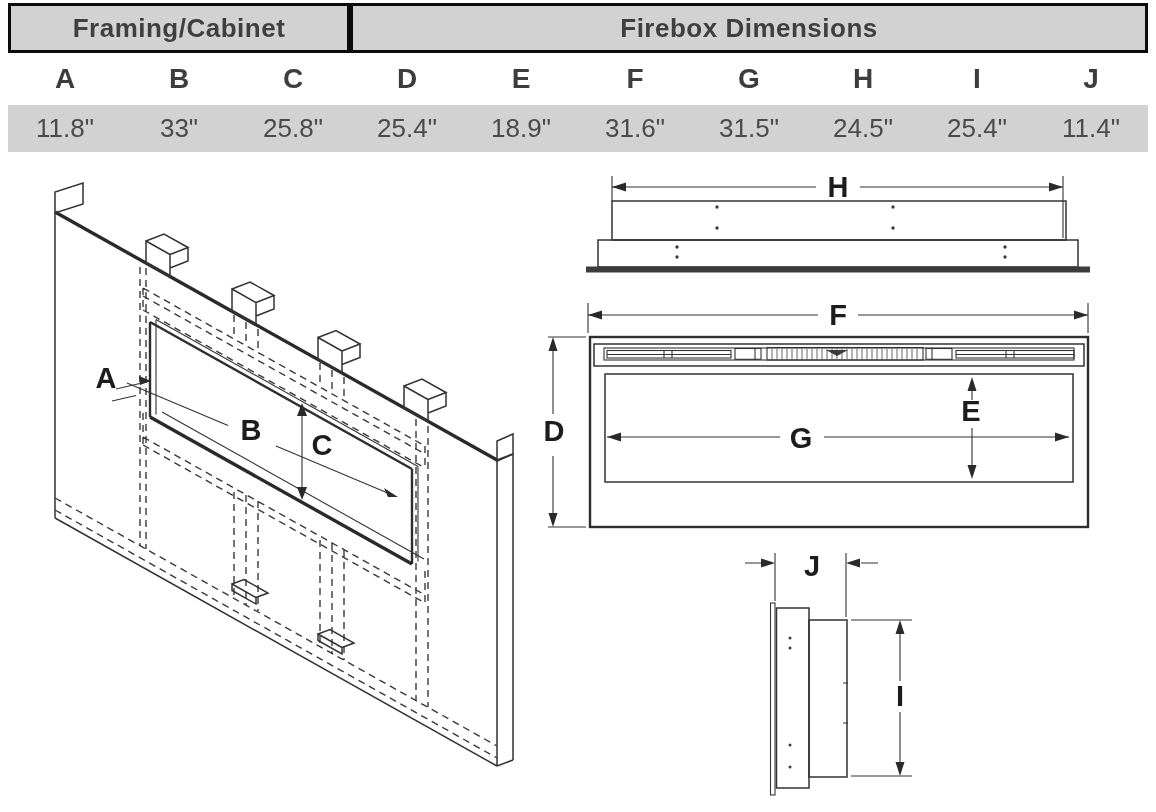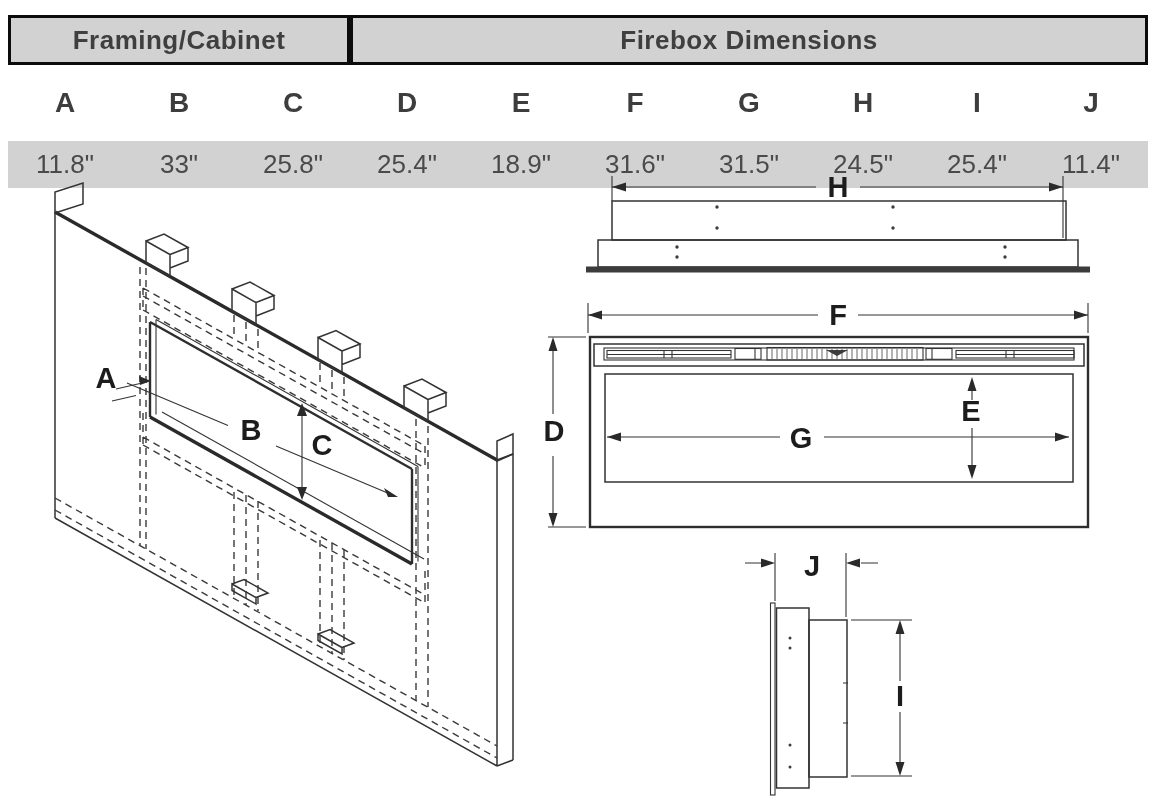--- a/index.html
+++ b/index.html
@@ -1,19 +1,19 @@
 <!DOCTYPE html>
 <html><head>
 <meta charset="utf-8">
 <style>
   html,body{margin:0;padding:0;background:#ffffff;font-family:"Liberation Sans","DejaVu Sans",sans-serif;}
   #page{position:relative;width:1156px;height:812px;background:#fff;overflow:hidden;}
   
   #dim-table{position:absolute;left:8px;top:3px;width:1140px;}
-  .trow{display:grid;grid-template-columns:repeat(10,1fr);margin-top:12px;}
+  .trow{display:grid;grid-template-columns:repeat(10,1fr);}
   .ghead{background:#d2d2d2;border:3px solid #0c0c0c;height:44px;display:flex;align-items:center;justify-content:center;
          font-weight:700;font-size:26px;color:#3f3f3f;letter-spacing:.5px;}
   .ghead.span3{grid-column:span 3;}
   .ghead.span7{grid-column:span 7;}
   .letter{height:52px;display:flex;align-items:center;justify-content:center;
           font-weight:700;font-size:28px;color:#3d3d3d;}
   .value{background:#d2d2d2;height:47px;display:flex;align-items:center;justify-content:center;
          font-weight:400;font-size:26px;color:#4a4a4a;}
   
   #drawings{position:absolute;left:0;top:0;width:1156px;height:812px;}

